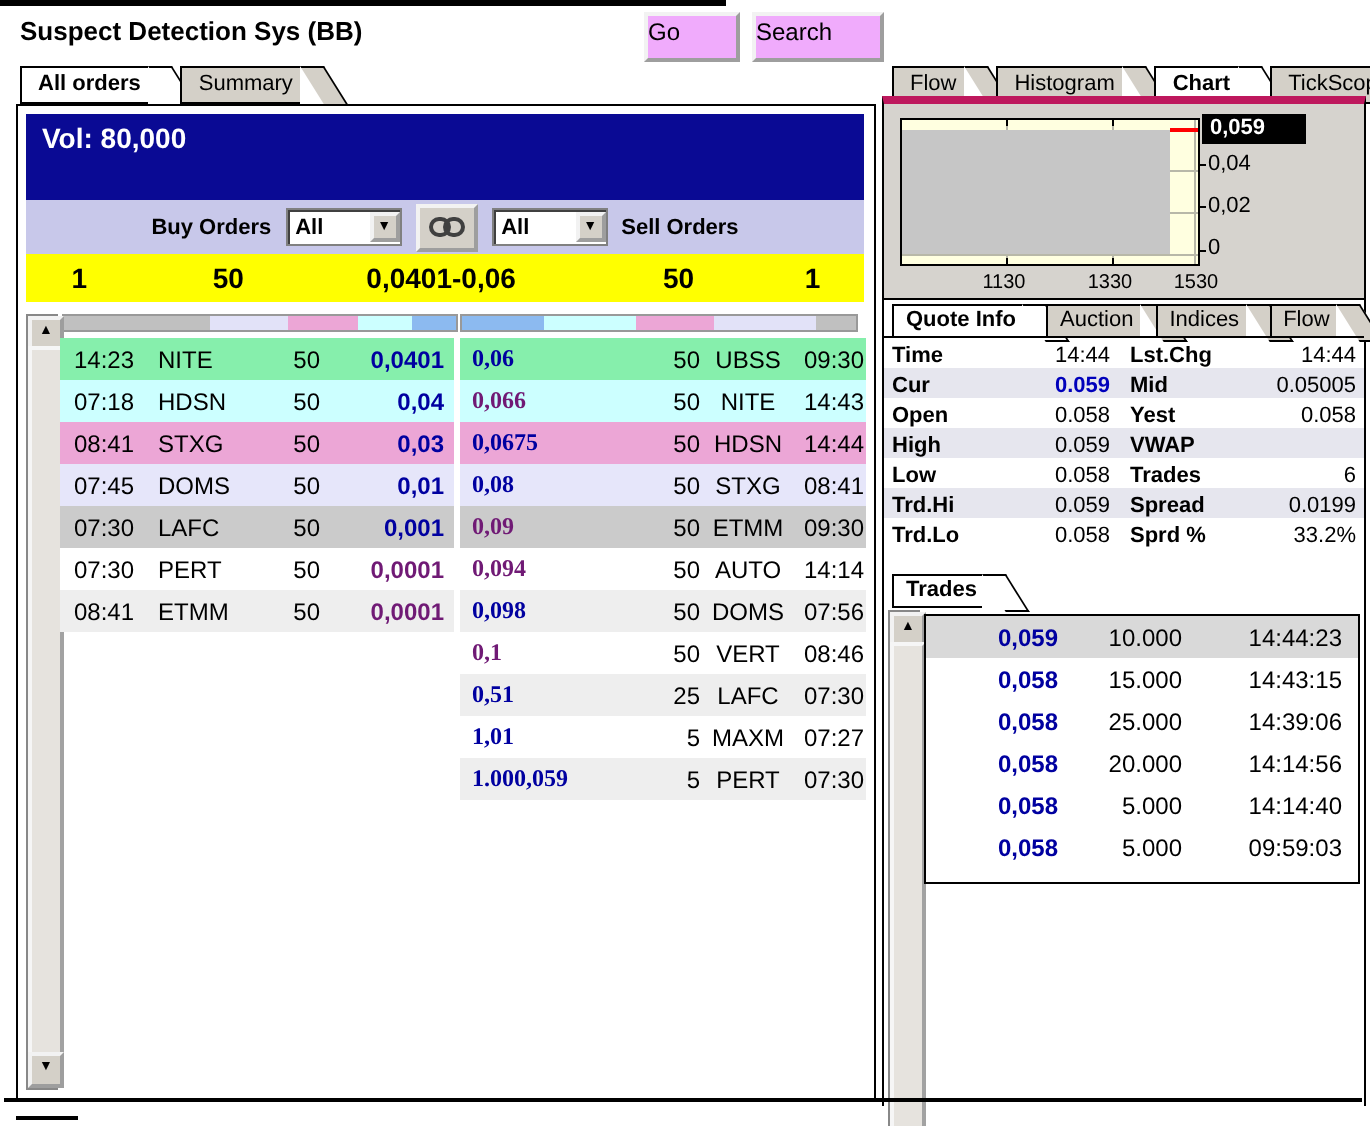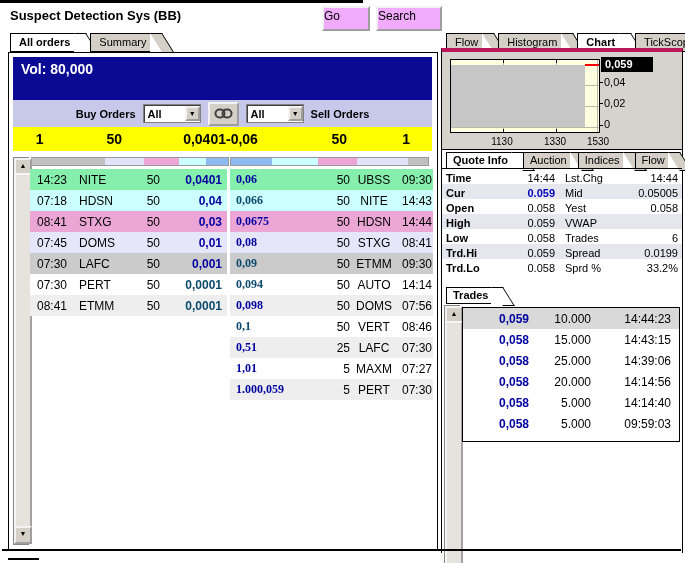--- a/index.html
+++ b/index.html
@@ -48,21 +48,21 @@
   .bl .c1{width:25%;text-align:center;} .bl .c2{width:45%;text-align:center;} .bl .c3{width:30%;text-align:right;}
   .br .c1{width:35%;text-align:left;} .br .c2{width:40%;text-align:center;} .br .c3{width:25%;text-align:center;}
   .strip{position:absolute;top:104px;height:7px;border:1px solid #999;display:flex;}
   .strip span{height:100%;}
   .book-sb{left:4px;top:104px;height:388px;}
   .buy-table{position:absolute;left:21px;top:116px;width:197px;}
   .sell-table{position:absolute;left:221px;top:116px;width:203px;}
   .orow{display:flex;height:21px;align-items:center;font-size:12px;background:#fff;}
   .r-blue{background:#86efac;} .r-cyan{background:#ccffff;} .r-pink{background:#eca6d6;}
   .r-lav{background:#e6e6fa;} .r-gray{background:#cbcbcb;} .r-white{background:#fff;} .r-light{background:#eeeeee;}
-  .p-blue{color:#0000a0;} .p-red{color:#0c4a6e;}
+  .p-blue{color:#0000a0;} .p-red{color:#701a75;}
   .bo-time{width:42px;padding-left:7px;} .bo-mm{flex:1;} .bo-size{width:38px;text-align:right;}
   .bo-price{width:62px;text-align:right;font-weight:bold;padding-right:5px;}
   .so-price{width:72px;padding-left:6px;font-weight:bold;font-family:Liberation Serif, serif;} .so-size{width:42px;text-align:right;}
   .so-mm{width:48px;text-align:center;} .so-time{flex:1;text-align:right;padding-right:1px;}
 
   
   .right-tabs{position:absolute;left:446px;top:33px;}
   .right-panel{position:absolute;left:441px;top:48px;width:240px;height:501px;
       border-left:1px solid #000;border-right:1px solid #000;border-top:4px solid #be185d;box-sizing:content-box;background:#fff;}
   .chart-sec{position:absolute;left:0;top:0;width:240px;height:97px;background:#d6d3ce;border-bottom:1px solid #000;}
@@ -74,21 +74,21 @@
   .tick{position:absolute;background:#000;}
   .pricebox{position:absolute;left:159px;top:5px;width:52px;height:15px;background:#000;color:#fff;
       font-size:11px;font-weight:bold;line-height:15px;padding-left:4px;box-sizing:border-box;}
   .ylab{position:absolute;left:162px;font-size:11px;}
   .xlab{position:absolute;top:84px;font-size:10px;width:34px;text-align:center;}
   .qtabs{position:absolute;left:4px;top:100px;}
   .qline{position:absolute;left:0;top:116px;width:240px;height:1px;background:#000;}
   .qgrid{position:absolute;left:0;top:117px;width:240px;}
   .qrow{display:flex;height:15px;align-items:flex-end;font-size:11px;padding:0 4px;}
   .qrow .l{width:52px;font-weight:bold;} .qrow .v{flex:1;text-align:right;}
-  .qrow .l2x{width:56px;font-weight:normal;margin-left:10px;}
+  .qrow .l2x{width:56px;font-weight:bold;margin-left:10px;}
   .alt{background:#e6e6ee;} .val-blue{color:#0000bb;font-weight:bold;}
   .trades-tab{position:absolute;left:4px;top:235px;}
   .trades-sb{left:2px;top:253px;height:292px;}
   .trades-box{position:absolute;left:20px;top:255px;width:216px;height:133px;border:1px solid #000;background:#fff;overflow:hidden;}
   .trow{display:flex;height:21px;align-items:center;font-size:12px;}
   .trow .tp{width:66px;text-align:right;font-weight:bold;color:#0000a0;}
   .trow .ts{width:62px;text-align:right;}
   .trow .tt{flex:1;text-align:right;padding-right:8px;}
   .hl{background:#d9d9d9;}
   .bottomline{position:absolute;left:2px;top:549px;width:679px;height:2px;background:#000;}

